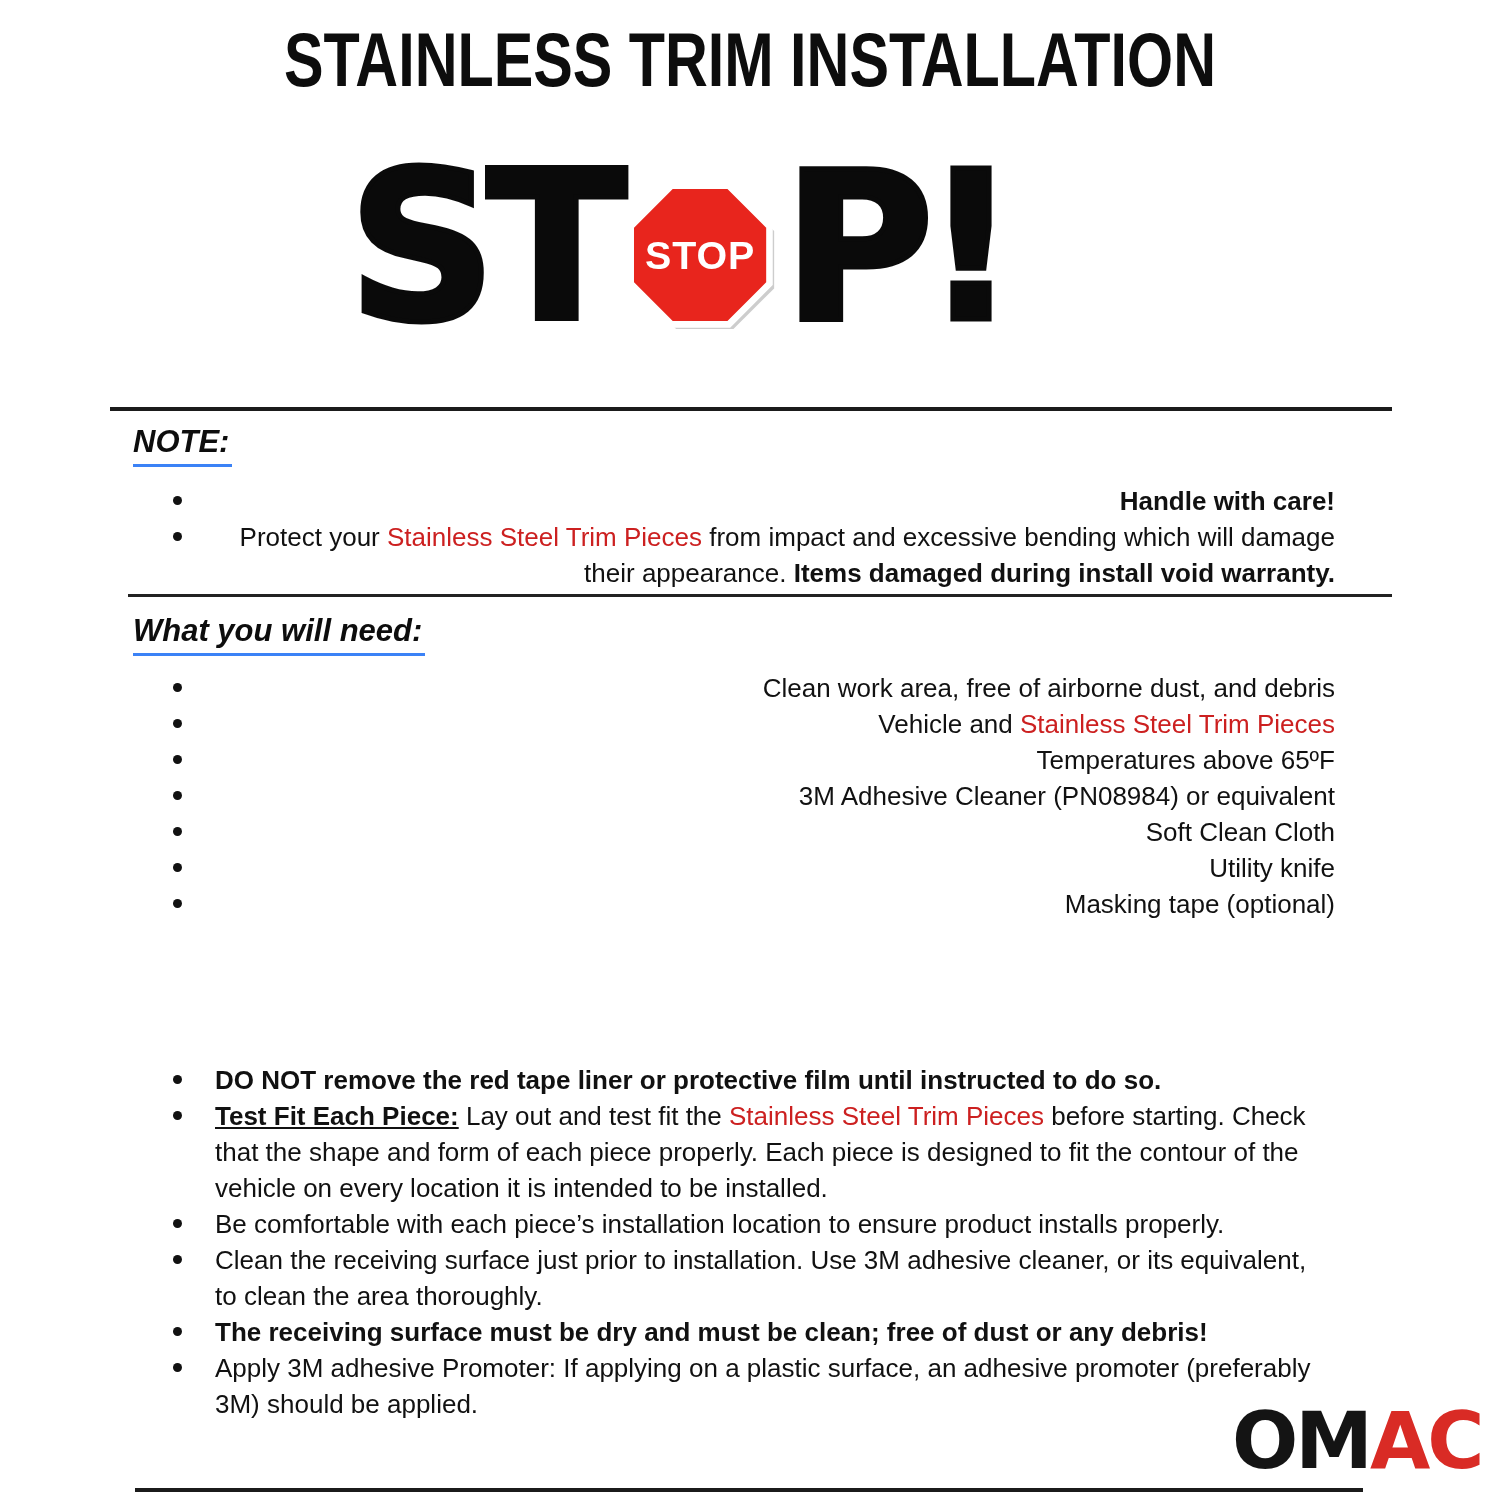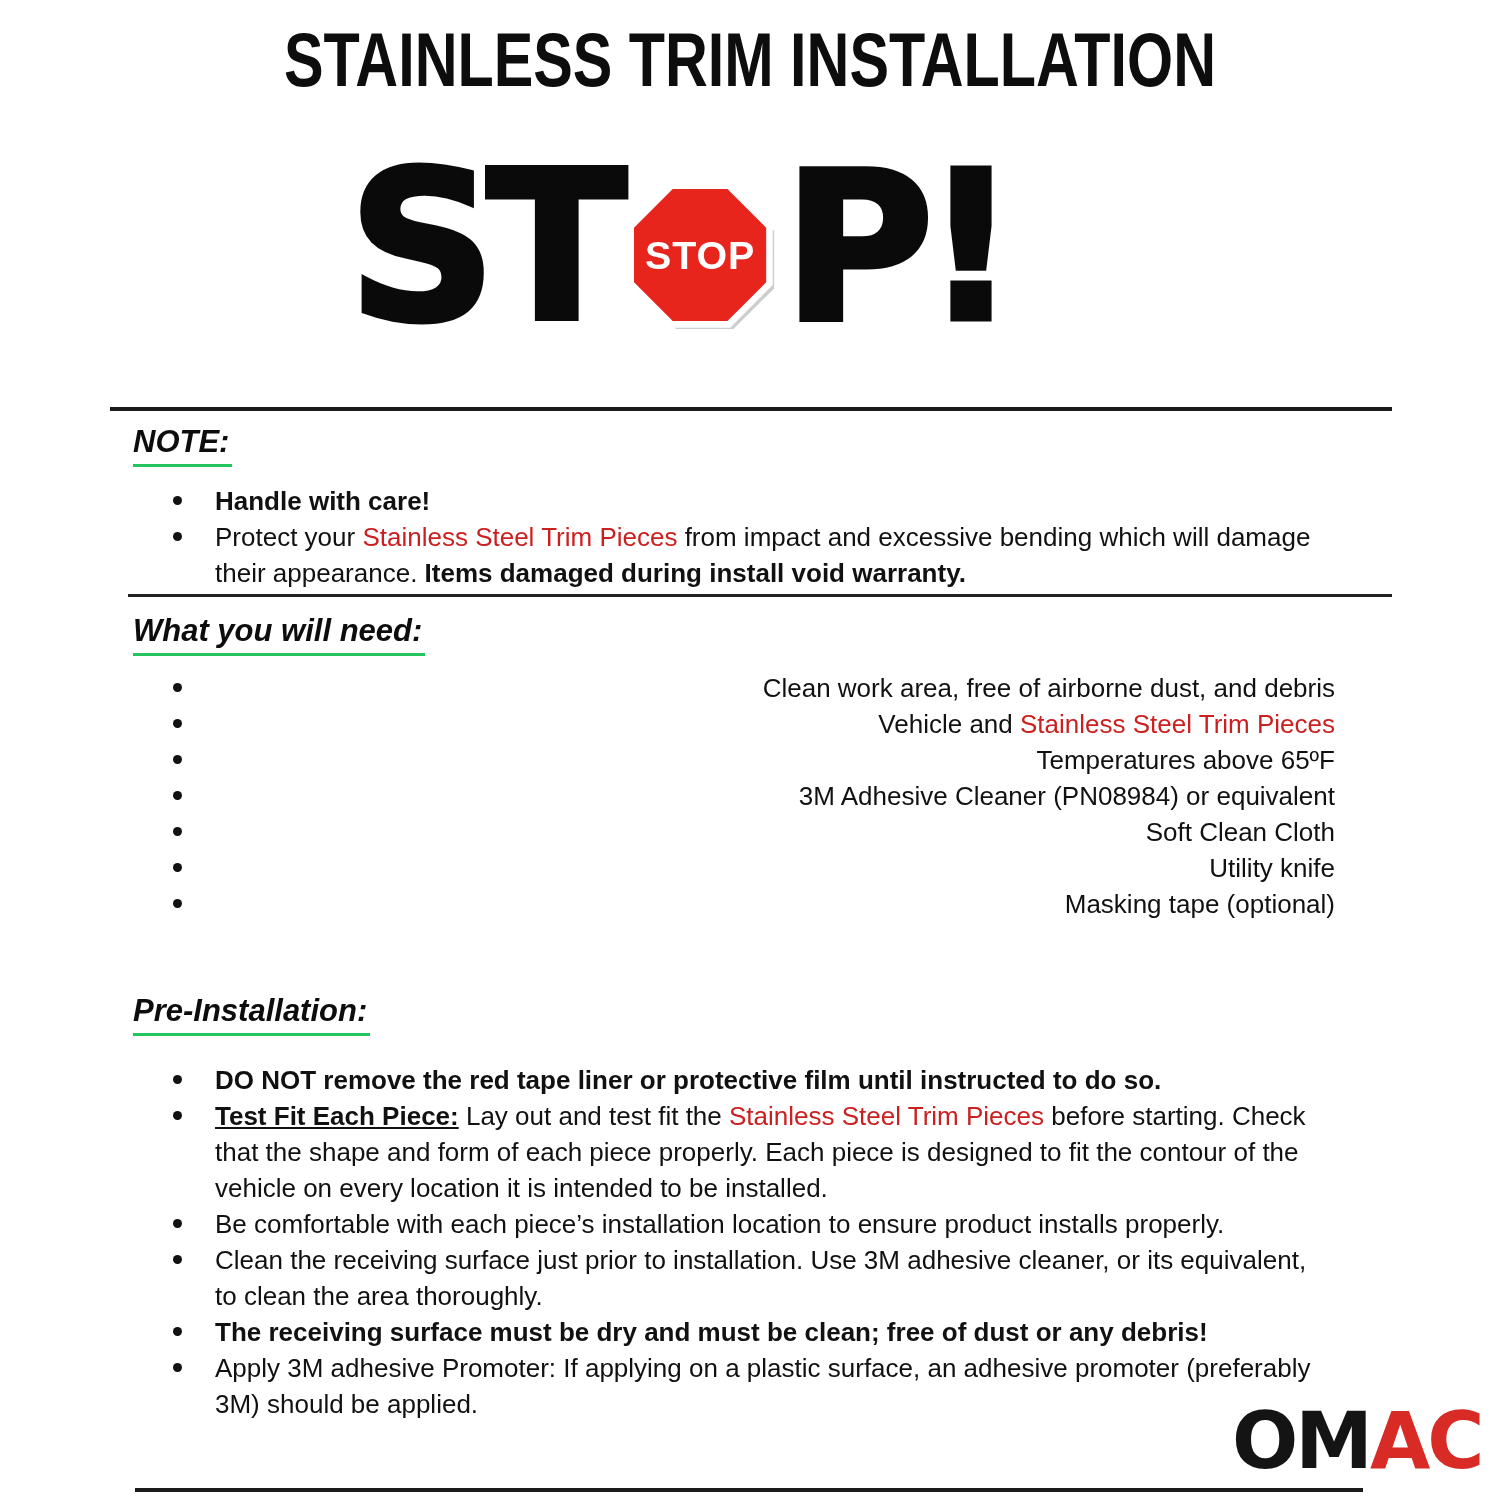--- a/index.html
+++ b/index.html
@@ -39,21 +39,21 @@
   
   .rule { position:absolute; background:#1b1b1b; }
   .rule1 { top:407px; left:110px; width:1282px; height:4px; }
   .rule2 { top:594px; left:128px; width:1264px; height:3px; background:#222; }
   .rule-bottom { top:1488px; left:135px; width:1228px; height:4px; }
 
   
   .h {
     position:absolute; margin:0; left:133px;
     font-size:31px; font-weight:bold; font-style:italic;
-    border-bottom:3px solid #22c55e; padding:0 3px 4px 0;
+    border-bottom:3px solid #3b82f6; padding:0 3px 4px 0;
     white-space:nowrap; color:#0d0d0d;
   }
   .note-h { top:424px; }
   .need-h { top:613px; }
   .pre-h  { top:993px; }
 
   
   .list {
     position:absolute; left:135px; width:1240px;
     list-style:none; margin:0; padding:0;
@@ -62,21 +62,21 @@
   .list > li { position:relative; padding-left:80px; max-width:1120px; }
   .list > li::before {
     content:""; position:absolute; left:38px; top:13px;
     width:9px; height:9px; border-radius:50%; background:#111;
   }
   .list > li.sub { padding-left:170px; }
   .list > li.sub::before {
     background:transparent; border:2px solid #111;
     width:10px; height:10px; left:123px; top:12px;
   }
-  .note-list { top:483px; }
+  .note-list { top:483px;text-align:right; }
   .need-list { top:670px;text-align:right; }
   .pre-list  { top:1062px; }
 
   .b  { font-weight:bold; }
   .bu { font-weight:bold; text-decoration:underline; }
   .red{ color:#cc2020; }
 
   
   .logo {
     position:absolute; top:1402px; left:1232px;
@@ -117,21 +117,20 @@
   <ul class="list need-list">
     <li>Clean work area, free of airborne dust, and debris</li>
     <li><span>Vehicle and </span><span class="red">Stainless Steel Trim Pieces</span></li>
     <li>Temperatures above 65ºF</li>
     <li>3M Adhesive Cleaner (PN08984) or equivalent</li>
     <li>Soft Clean Cloth</li>
     <li>Utility knife</li>
     <li>Masking tape (optional)</li>
   </ul>
 
-  <h2 class="h pre-h">Pre-Installation:</h2>
   <ul class="list pre-list">
     <li class="b">DO NOT remove the red tape liner or protective film until instructed to do so.</li>
     <li><span class="bu">Test Fit Each Piece:</span><span> Lay out and test fit the </span><span class="red">Stainless Steel Trim Pieces</span><span> before starting. Check that the shape and form of each piece properly. Each piece is designed to fit the contour of the vehicle on every location it is intended to be installed.</span></li>
     <li>Be comfortable with each piece’s installation location to ensure product installs properly.</li>
     <li>Clean the receiving surface just prior to installation. Use 3M adhesive cleaner, or its equivalent, to clean the area thoroughly.</li>
     <li class="b">The receiving surface must be dry and must be clean; free of dust or any debris!</li>
     <li>Apply 3M adhesive Promoter: If applying on a plastic surface, an adhesive promoter (preferably 3M) should be applied.</li>
   </ul>
 
   <div class="logo"><span class="lk">OM</span><span class="lr">AC</span></div>

